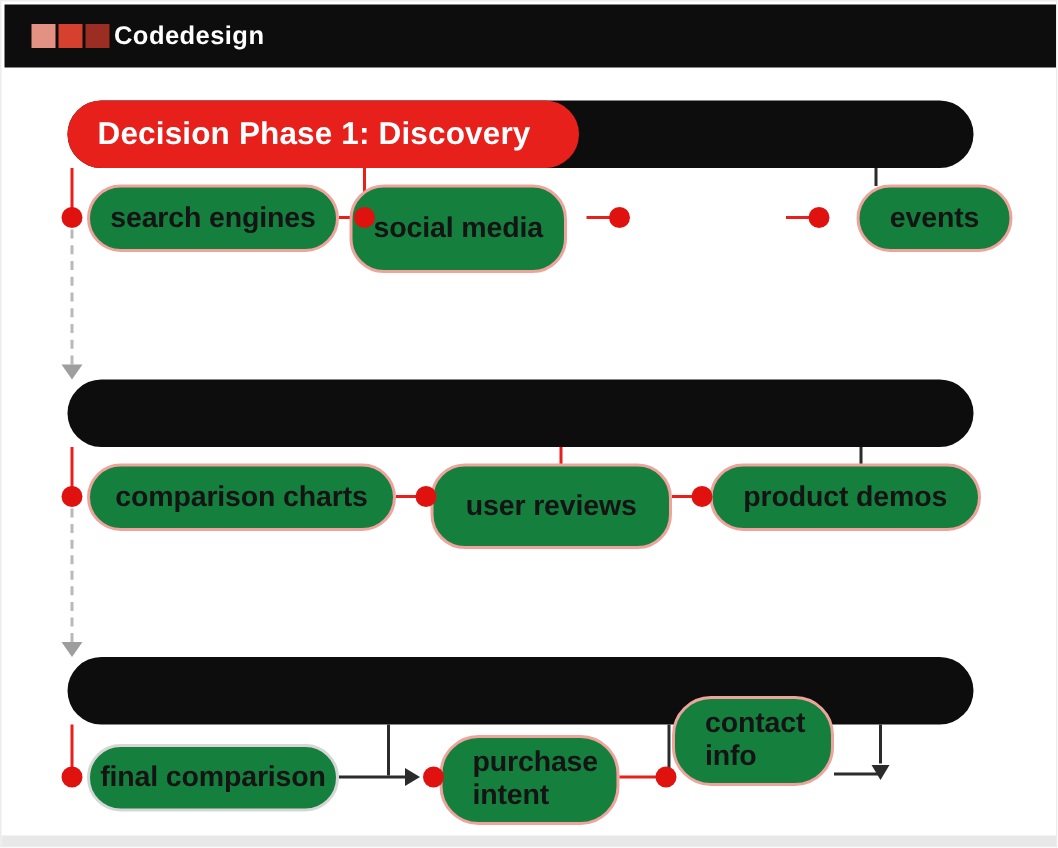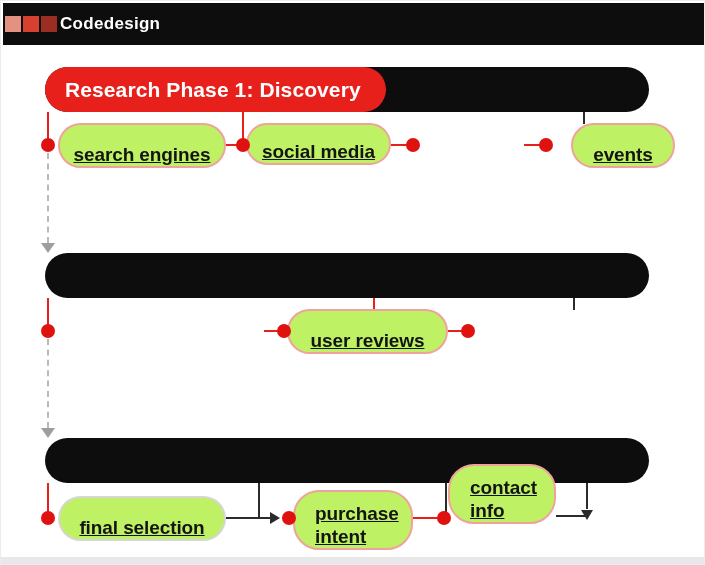--- a/index.html
+++ b/index.html
@@ -8,34 +8,34 @@
     --line-black:#2b2b2b; --line-gray:#9e9e9e;
     --logo-1:#e29183; --logo-2:#d6402f; --logo-3:#9c2d22;
   }
   *{margin:0;padding:0;box-sizing:border-box;}
   html,body{background:#fff;}
   body{font-family:"Liberation Sans",sans-serif;}
   .canvas{position:relative;width:705px;height:565px;background:#ffffff;overflow:hidden;
           border:1px solid #ececec;}
   
   .brandbar{position:absolute;left:2px;top:2px;width:701px;height:42px;background:var(--bar-black);
-            display:flex;align-items:center;padding-left:2px;}
+            display:flex;align-items:center;padding-left:18px;}
   .sq{width:16px;height:16px;display:inline-block;margin-right:2px;}
   .sq1{background:var(--logo-1);} .sq2{background:var(--logo-2);} .sq3{background:var(--logo-3);}
   .brandname{color:#fff;font-weight:bold;font-size:17px;letter-spacing:.3px;margin-left:1px;}
   
   .phasebar{position:absolute;left:44px;width:604px;height:45px;background:var(--bar-black);
             border-radius:23px;}
   .phaselabel{position:absolute;left:44px;height:45px;background:var(--accent-red);
               border-radius:23px;color:#fff;font-weight:bold;font-size:21px;
               display:flex;align-items:center;padding-left:20px;letter-spacing:.1px;white-space:nowrap;}
   
-  .node{position:absolute;background:#bef264;border:2px solid var(--node-border-red);
-        border-radius:23px;display:flex;align-items:flex-end;justify-content:center;
-        font-size:19px;font-weight:600;color:#141414;white-space:nowrap;letter-spacing:-.1px;text-decoration:underline;}
+  .node{position:absolute;background:#15803d;border:2px solid var(--node-border-red);
+        border-radius:23px;display:flex;align-items:center;justify-content:center;
+        font-size:19px;font-weight:600;color:#141414;white-space:nowrap;letter-spacing:-.1px;}
   .node.gray{border-color:var(--node-border-gray);}
   .node.twoline{border-radius:26px;justify-content:flex-start;padding-left:20px;padding-right:6px;
                 white-space:normal;text-align:left;line-height:1.18;}
   
   .dot{position:absolute;width:14px;height:14px;border-radius:50%;background:var(--dot-red);}
   .vline,.hline{position:absolute;}
   .vline.red{width:2px;background:var(--accent-red);}
   .vline.black{width:2px;background:var(--line-black);}
   .hline.red{height:2px;background:var(--accent-red);}
   .hline.black{height:2px;background:var(--line-black);}
@@ -52,31 +52,31 @@
 <div class="canvas">
 
   <div class="brandbar">
     <span class="sq sq1"></span>
     <span class="sq sq2"></span>
     <span class="sq sq3"></span>
     <span class="brandname">Codedesign</span>
   </div>
 
   <div class="phasebar" style="top:66px"></div>
-  <div class="phaselabel" style="top:66px;width:341px">Research Phase 1: Discovery</div>
+  <div class="phaselabel" style="top:66px;width:341px">Decision Phase 1: Discovery</div>
 
   <i class="vline red" style="left:46px;top:111px;height:29px"></i>
   <i class="vline red" style="left:241px;top:111px;height:29px"></i>
   <i class="vline black" style="left:582px;top:111px;height:12px"></i>
 
   <div class="node" style="left:57px;top:122px;width:168px;height:45px">
     <span>search engines</span>
   </div>
   <i class="hline red" style="left:225px;top:143px;width:12px"></i>
-  <div class="node" style="left:245px;top:122px;width:145px;height:42px">
+  <div class="node" style="left:232px;top:122px;width:145px;height:59px">
     <span>social media</span>
   </div>
   <i class="hline red" style="left:390px;top:143px;width:17px"></i>
   <i class="hline red" style="left:523px;top:143px;width:17px"></i>
   <div class="node" style="left:570px;top:122px;width:104px;height:45px">
     <span>events</span>
   </div>
 
   <i class="dot" style="left:40px;top:137px"></i>
   <i class="dot" style="left:235px;top:137px"></i>
@@ -85,42 +85,48 @@
 
   <i class="dashline" style="left:46px;top:152px;height:90px"></i>
   <i class="arr down-gray" style="left:40px;top:242px"></i>
 
   <div class="phasebar" style="top:252px"></div>
 
   <i class="vline red" style="left:46px;top:297px;height:28px"></i>
   <i class="vline red" style="left:372px;top:297px;height:12px"></i>
   <i class="vline black" style="left:572px;top:297px;height:12px"></i>
 
+  <div class="node" style="left:57px;top:308px;width:206px;height:45px">
+    <span>comparison charts</span>
+  </div>
   <i class="hline red" style="left:263px;top:329px;width:14px"></i>
-  <div class="node" style="left:286px;top:308px;width:161px;height:45px">
+  <div class="node" style="left:286px;top:308px;width:161px;height:57px">
     <span>user reviews</span>
   </div>
   <i class="hline red" style="left:447px;top:329px;width:14px"></i>
+  <div class="node" style="left:472px;top:308px;width:181px;height:45px">
+    <span>product demos</span>
+  </div>
 
   <i class="dot" style="left:40px;top:323px"></i>
   <i class="dot" style="left:276px;top:323px"></i>
   <i class="dot" style="left:460px;top:323px"></i>
 
   <i class="dashline" style="left:46px;top:338px;height:89px"></i>
   <i class="arr down-gray" style="left:40px;top:427px"></i>
 
   <div class="phasebar" style="top:437px"></div>
 
   <i class="vline red" style="left:46px;top:482px;height:30px"></i>
   <i class="vline black" style="left:257px;top:482px;height:34px"></i>
   <i class="vline black" style="left:444px;top:482px;height:29px"></i>
   <i class="vline black" style="left:585px;top:482px;height:26px"></i>
 
   <div class="node gray" style="left:57px;top:495px;width:168px;height:45px">
-    <span>final selection</span>
+    <span>final comparison</span>
   </div>
   <i class="hline black" style="left:225px;top:516px;width:46px"></i>
   <i class="arr right-black" style="left:269px;top:511px"></i>
   <div class="node twoline" style="left:292px;top:489px;width:120px;height:60px">
     <span>purchase intent</span>
   </div>
   <i class="hline red" style="left:412px;top:516px;width:26px"></i>
   <div class="node twoline" style="left:447px;top:463px;width:108px;height:60px">
     <span>contact info</span>
   </div>

